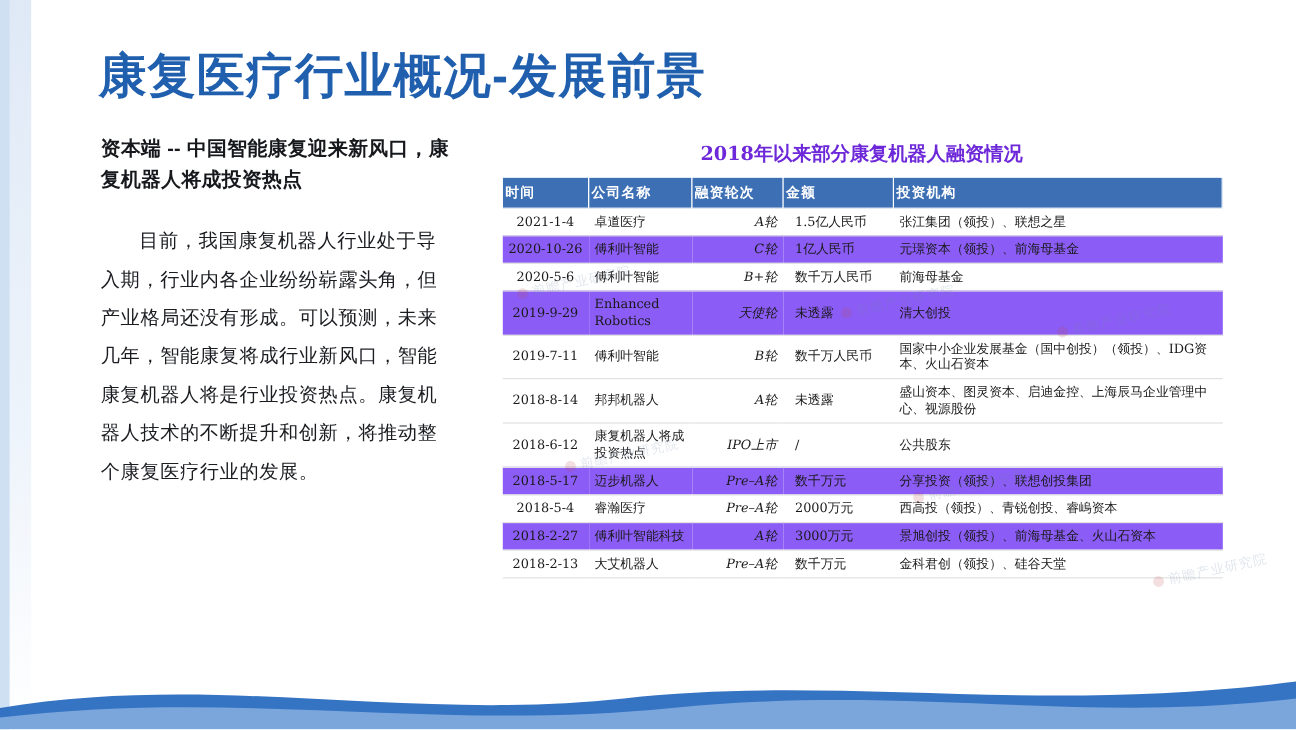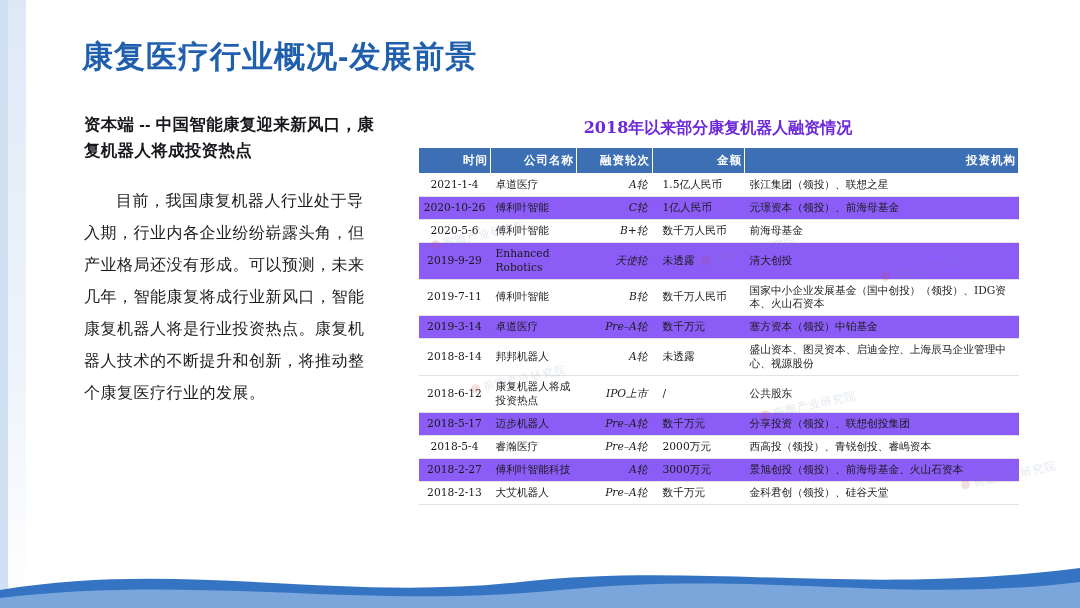--- a/index.html
+++ b/index.html
@@ -38,21 +38,21 @@
     height: 70px;
     overflow: hidden;
   }
   .bottom-wave svg { display:block; width:100%; height:100%; }
 
   
   .title {
     position: absolute;
     left: 82px;
     top: 36px;
-    font-size: 31px;
+    font-size: 40px;
     font-weight: bold;
     color: #1f5fae;
     letter-spacing: 1px;
     white-space: nowrap;
   }
   .title .accent { color: #1f5fae; }
 
   
   .left-col {
     position: absolute;
@@ -97,21 +97,21 @@
     width: 600px;
     table-layout: fixed;
     font-family: "DejaVu Serif", serif;
   }
   table.fin th {
     background: #3d6fb4;
     color: #ffffff;
     font-size: 11.5px;
     font-weight: bold;
     padding: 5px 2px;
-    text-align: right;
+    text-align: left;
     border: 1px solid #ffffff;
     letter-spacing: 1px;
   }
   table.fin td {
     font-size: 10.7px;
     color: #1a1a1a;
     padding: 4px 5px;
     border-bottom: 1px solid #e2e2e2;
     line-height: 1.3;
     vertical-align: middle;
@@ -221,27 +221,20 @@
             <td>未透露</td>
             <td>清大创投</td>
           </tr>
           <tr>
             <td>2019-7-11</td>
             <td>傅利叶智能</td>
             <td>B轮</td>
             <td>数千万人民币</td>
             <td>国家中小企业发展基金（国中创投）（领投）、IDG资本、火山石资本</td>
           </tr>
-          <tr class="alt">
-            <td>2019-3-14</td>
-            <td>卓道医疗</td>
-            <td>Pre–A轮</td>
-            <td>数千万元</td>
-            <td>塞方资本（领投）中铂基金</td>
-          </tr>
           <tr>
             <td>2018-8-14</td>
             <td>邦邦机器人</td>
             <td>A轮</td>
             <td>未透露</td>
             <td>盛山资本、图灵资本、启迪金控、上海辰马企业管理中心、视源股份</td>
           </tr>
           <tr>
             <td>2018-6-12</td>
             <td>康复机器人将成投资热点</td>

